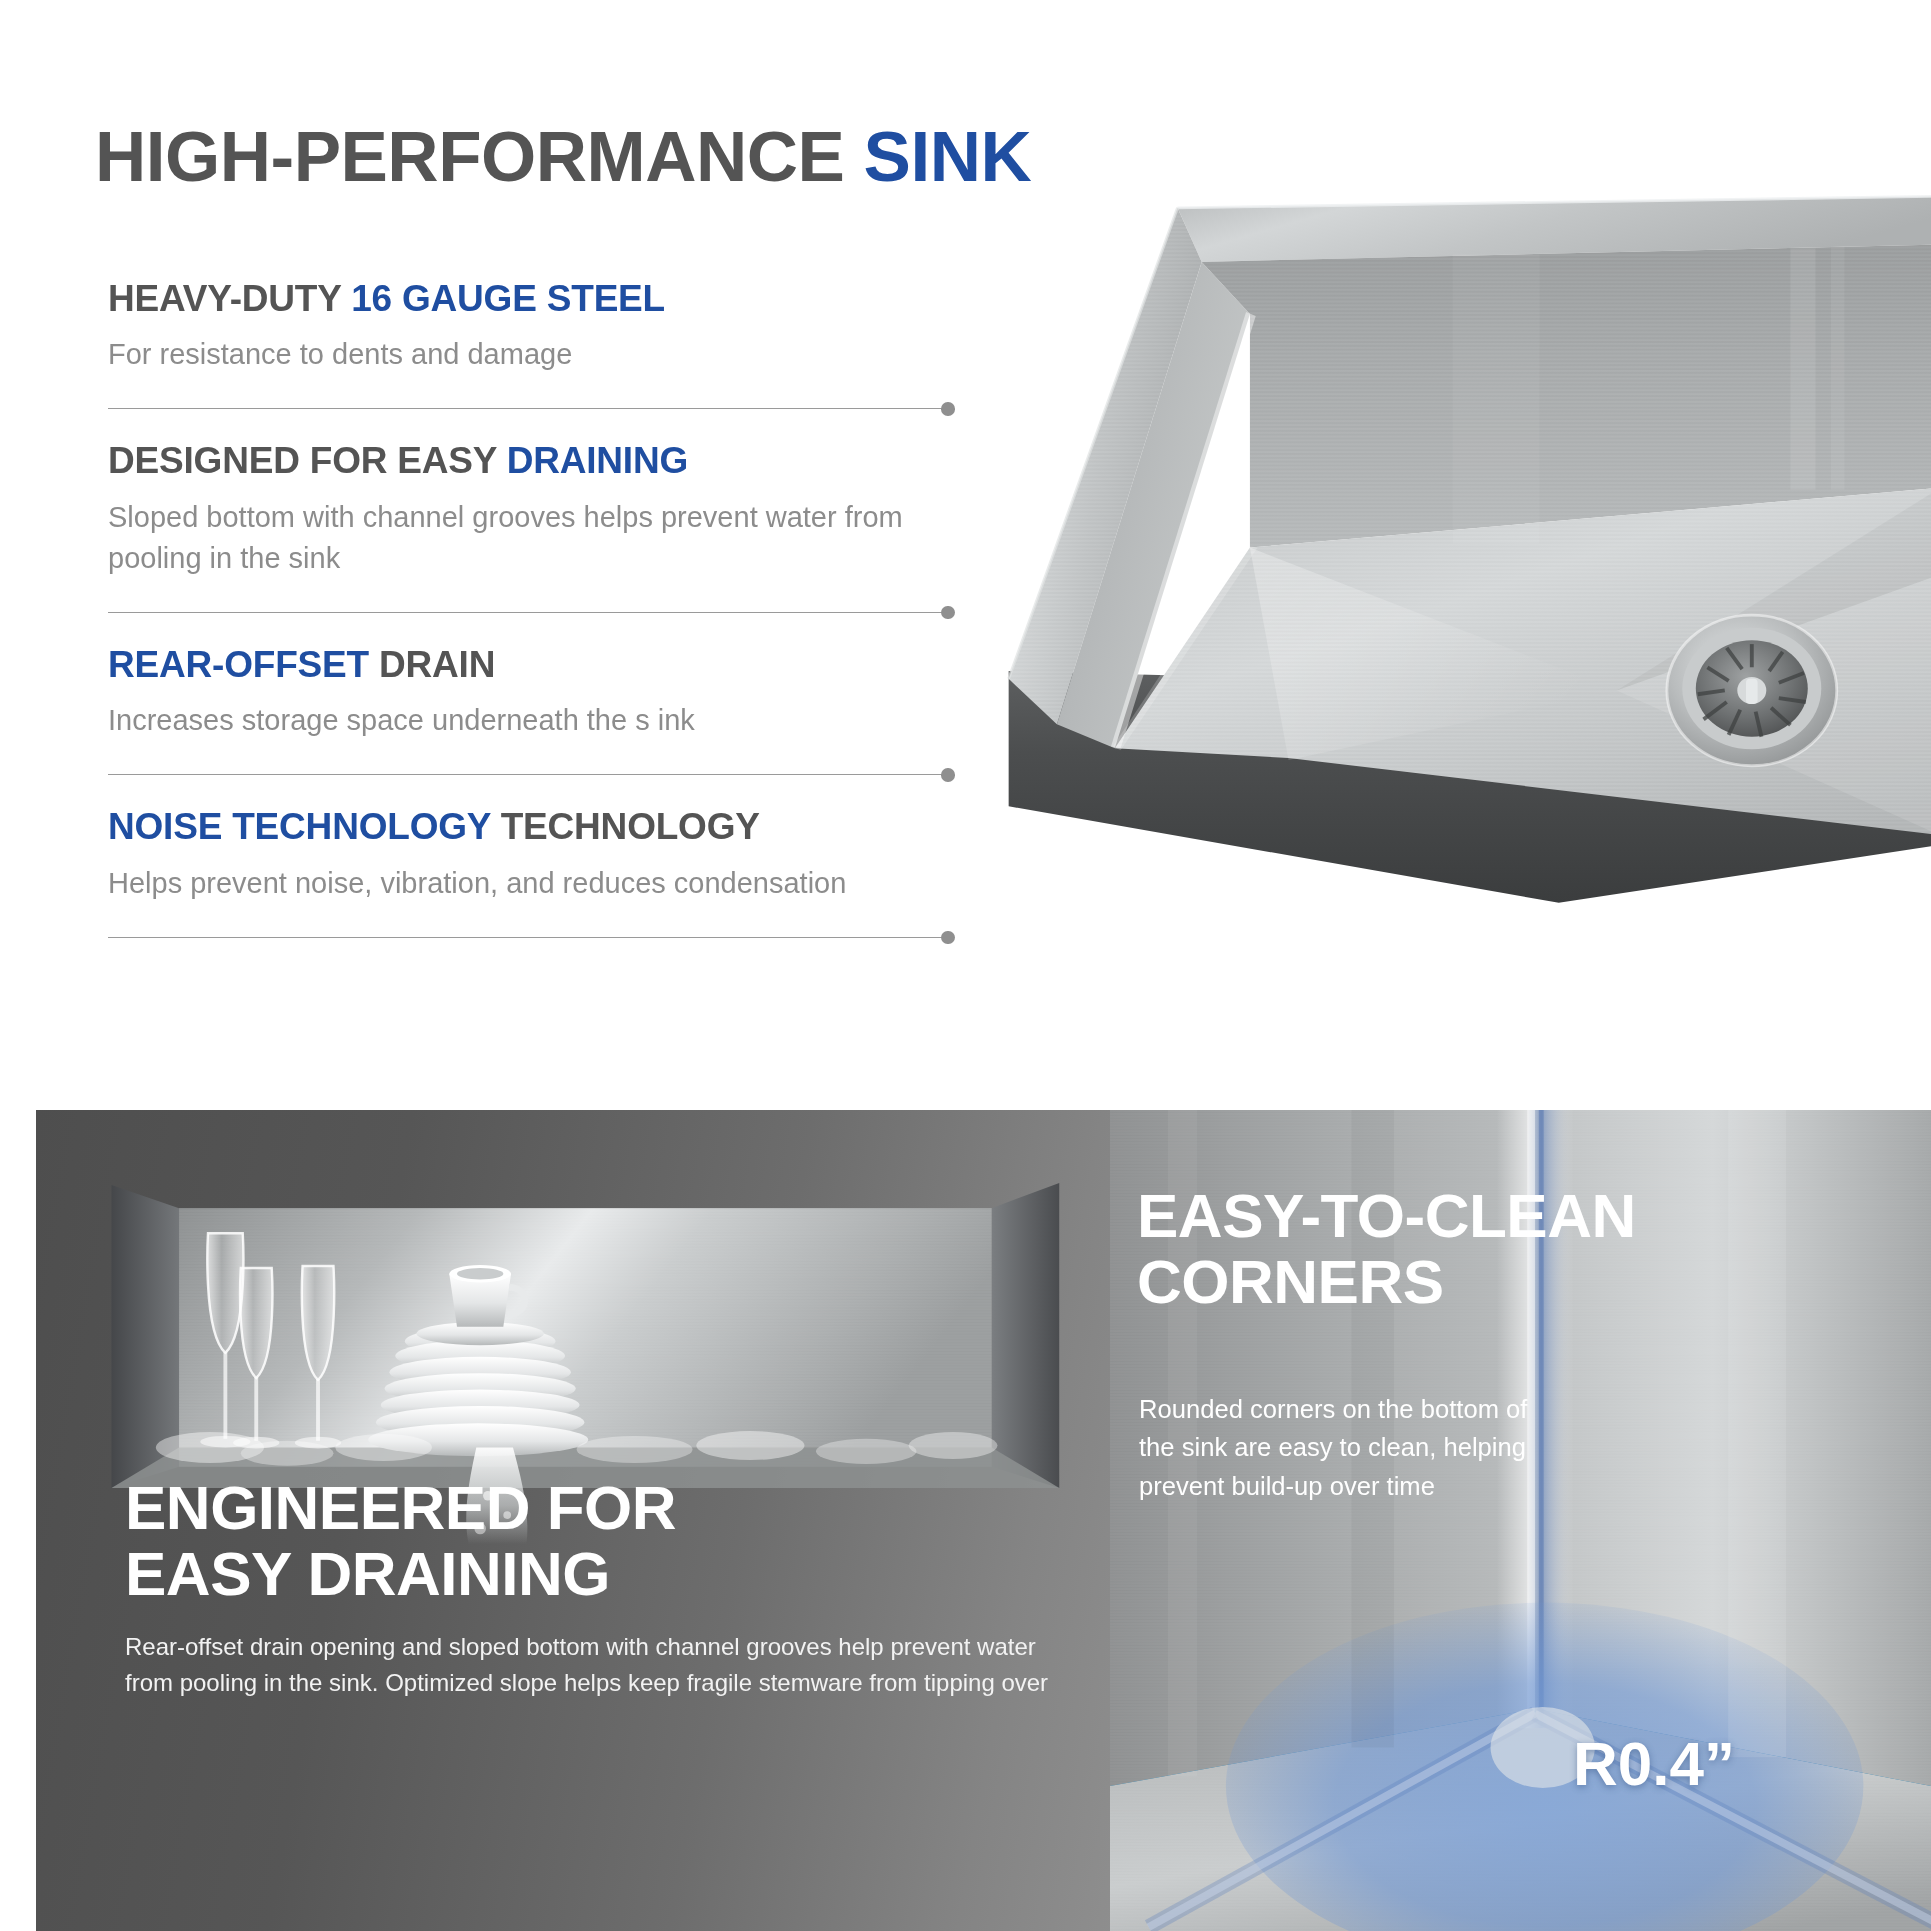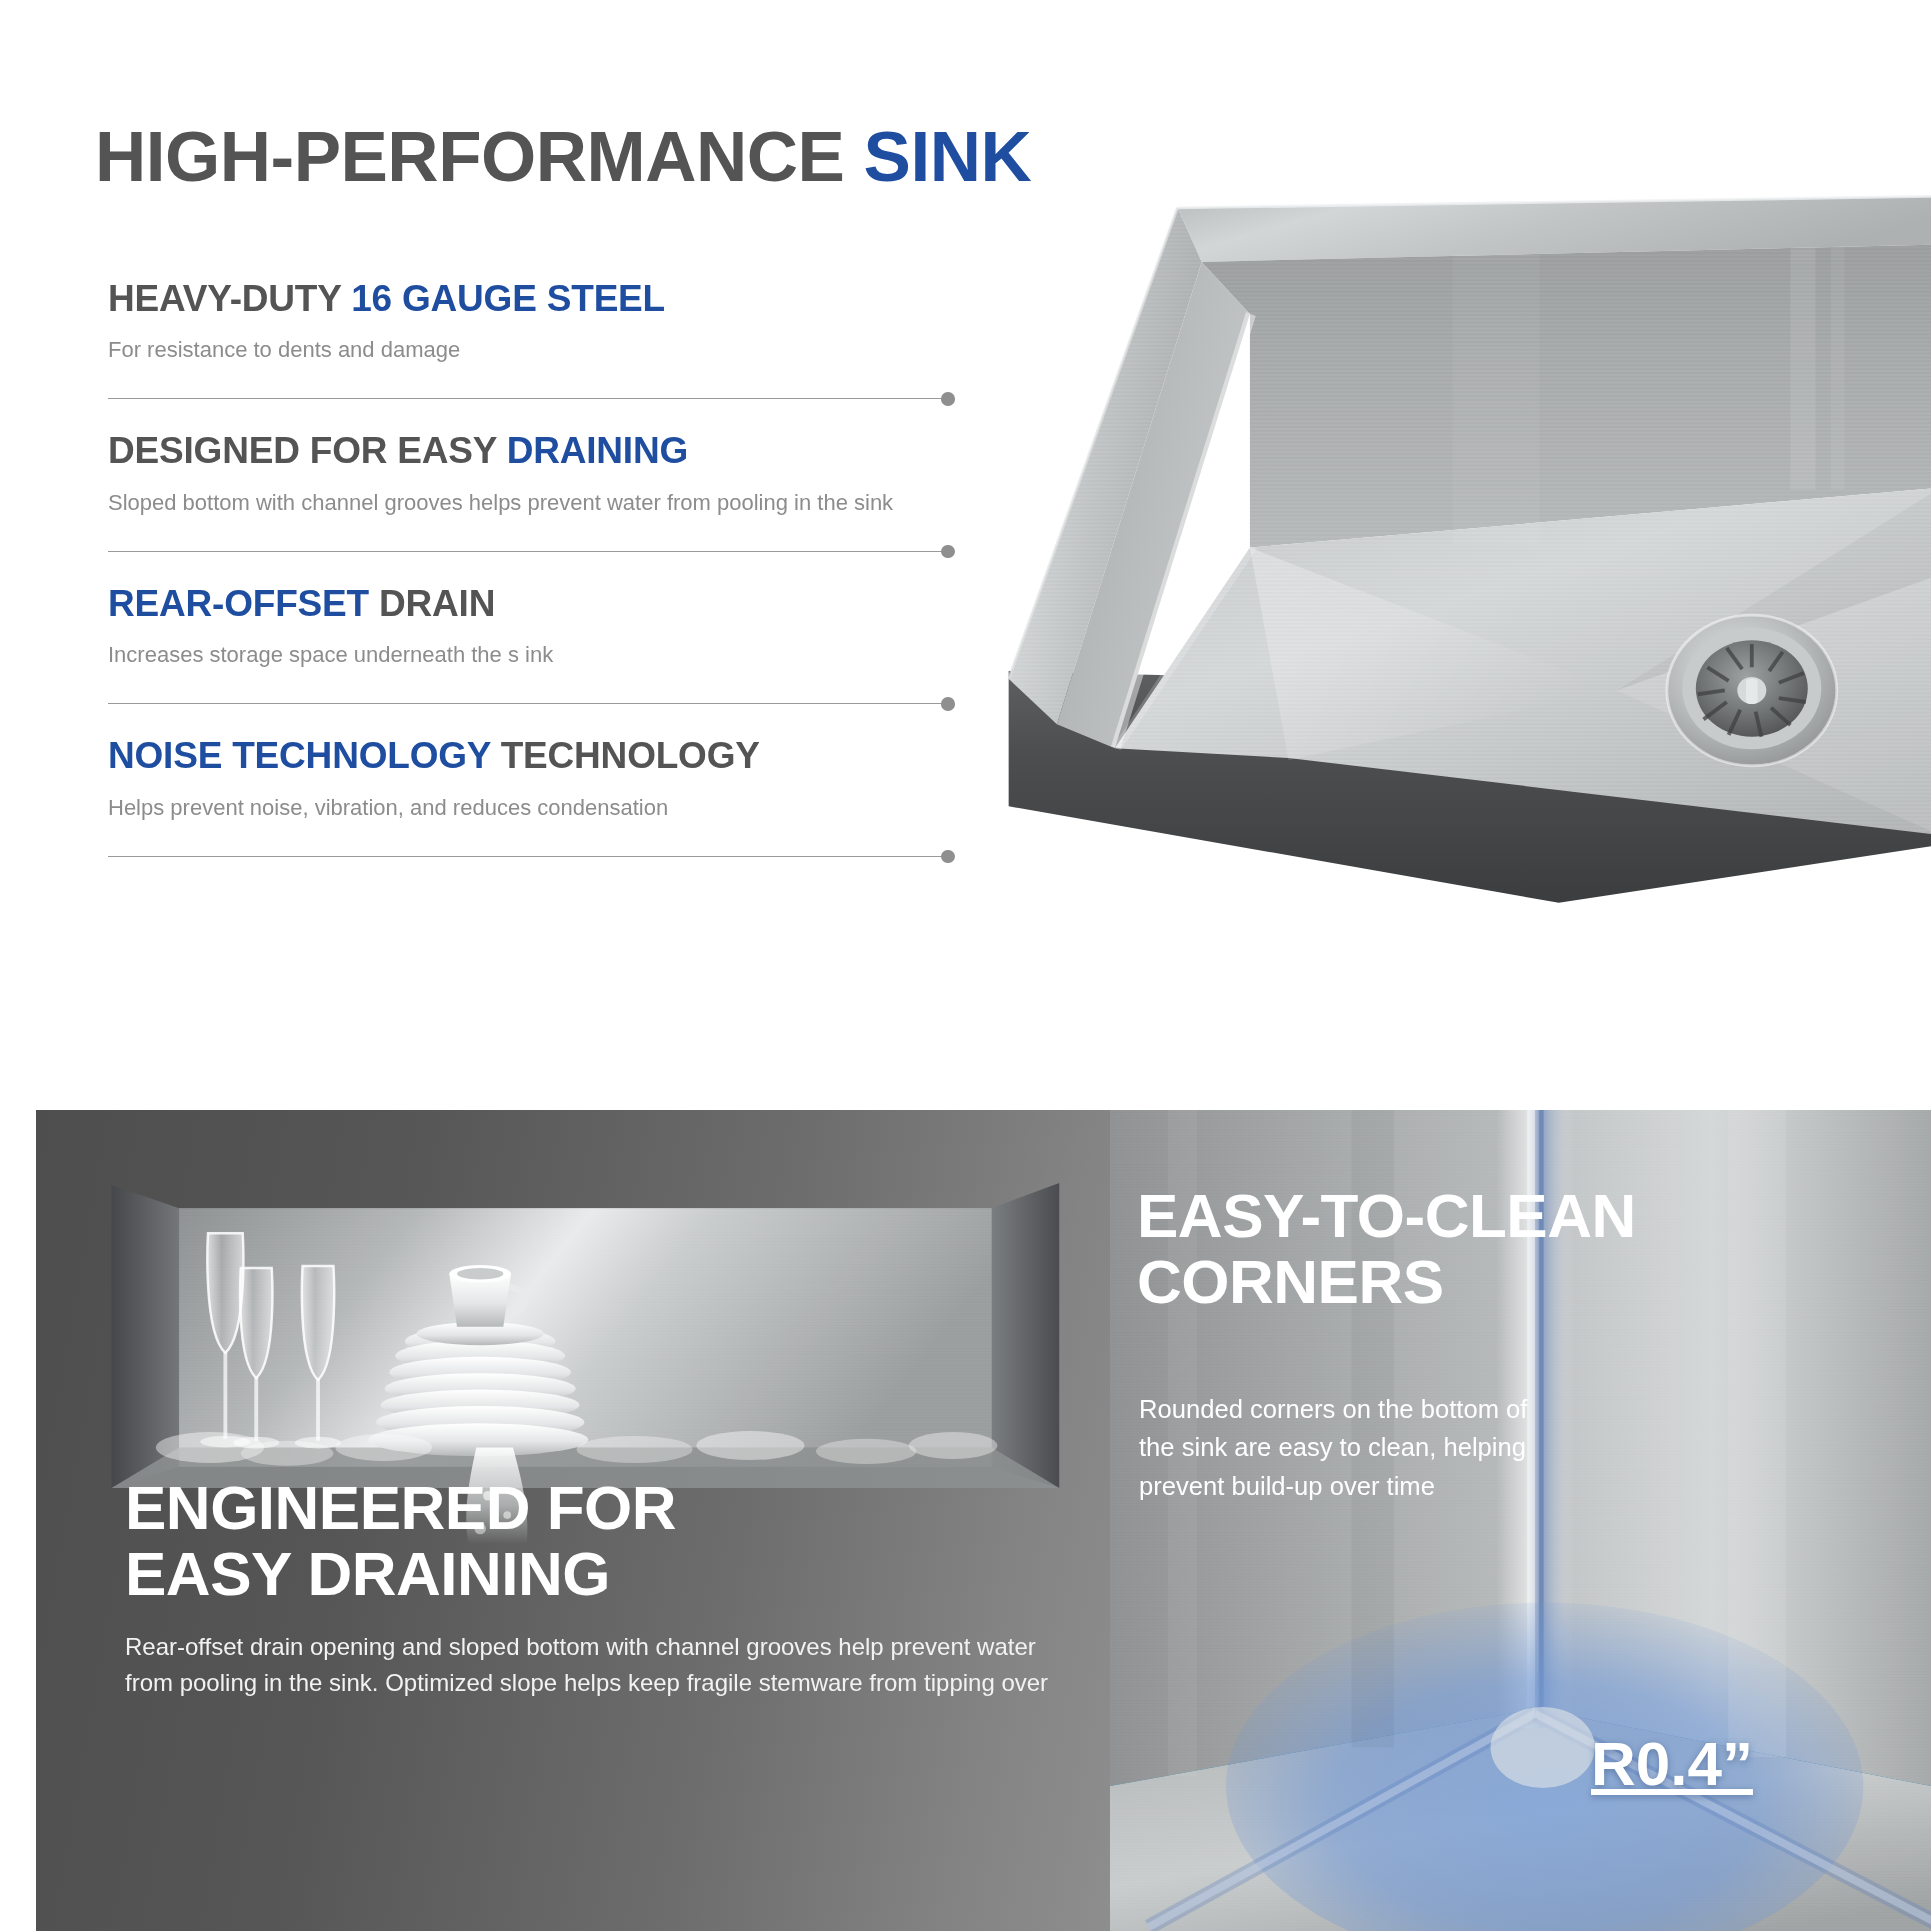--- a/index.html
+++ b/index.html
@@ -50,21 +50,21 @@
     font-size: 37px;
     font-weight: 700;
     color: #545454;
     letter-spacing: -0.2px;
     line-height: 1.05;
     margin: 0 0 15.4px 0;
     white-space: nowrap;
   }
   .feature-heading .accent { color: #1f4ea1; }
   .feature-body {
-    font-size: 22px;
+    font-size: 29px;
     font-weight: 400;
     color: #8c8c8c;
     line-height: 1.42;
     margin: 0;
     max-width: 830px;
   }
   .divider {
     position: relative;
     height: 1px;
     background: #9a9a9a;
@@ -175,29 +175,28 @@
     top: 280px;
     width: 415px;
     font-size: 25.6px;
     font-weight: 400;
     color: #ffffff;
     line-height: 1.5;
     z-index: 5;
   }
   #radius-badge {
     position: absolute;
-    left: 481px;
+    left: 463px;
     top: 618px;
     font-size: 62px;
     font-weight: 700;
     color: #ffffff;
     letter-spacing: 0px;
     z-index: 6;
     text-shadow: 0 1.9px 7.7px rgba(40,70,120,0.45);
-    text-decoration: underline;
   }
 </style>
 </head>
 <body>
 
 <div id="top-section">
 
   <h1 id="page-title"><span>HIGH-PERFORMANCE </span><span class="accent">SINK</span></h1>
 
   <div id="feature-list">

